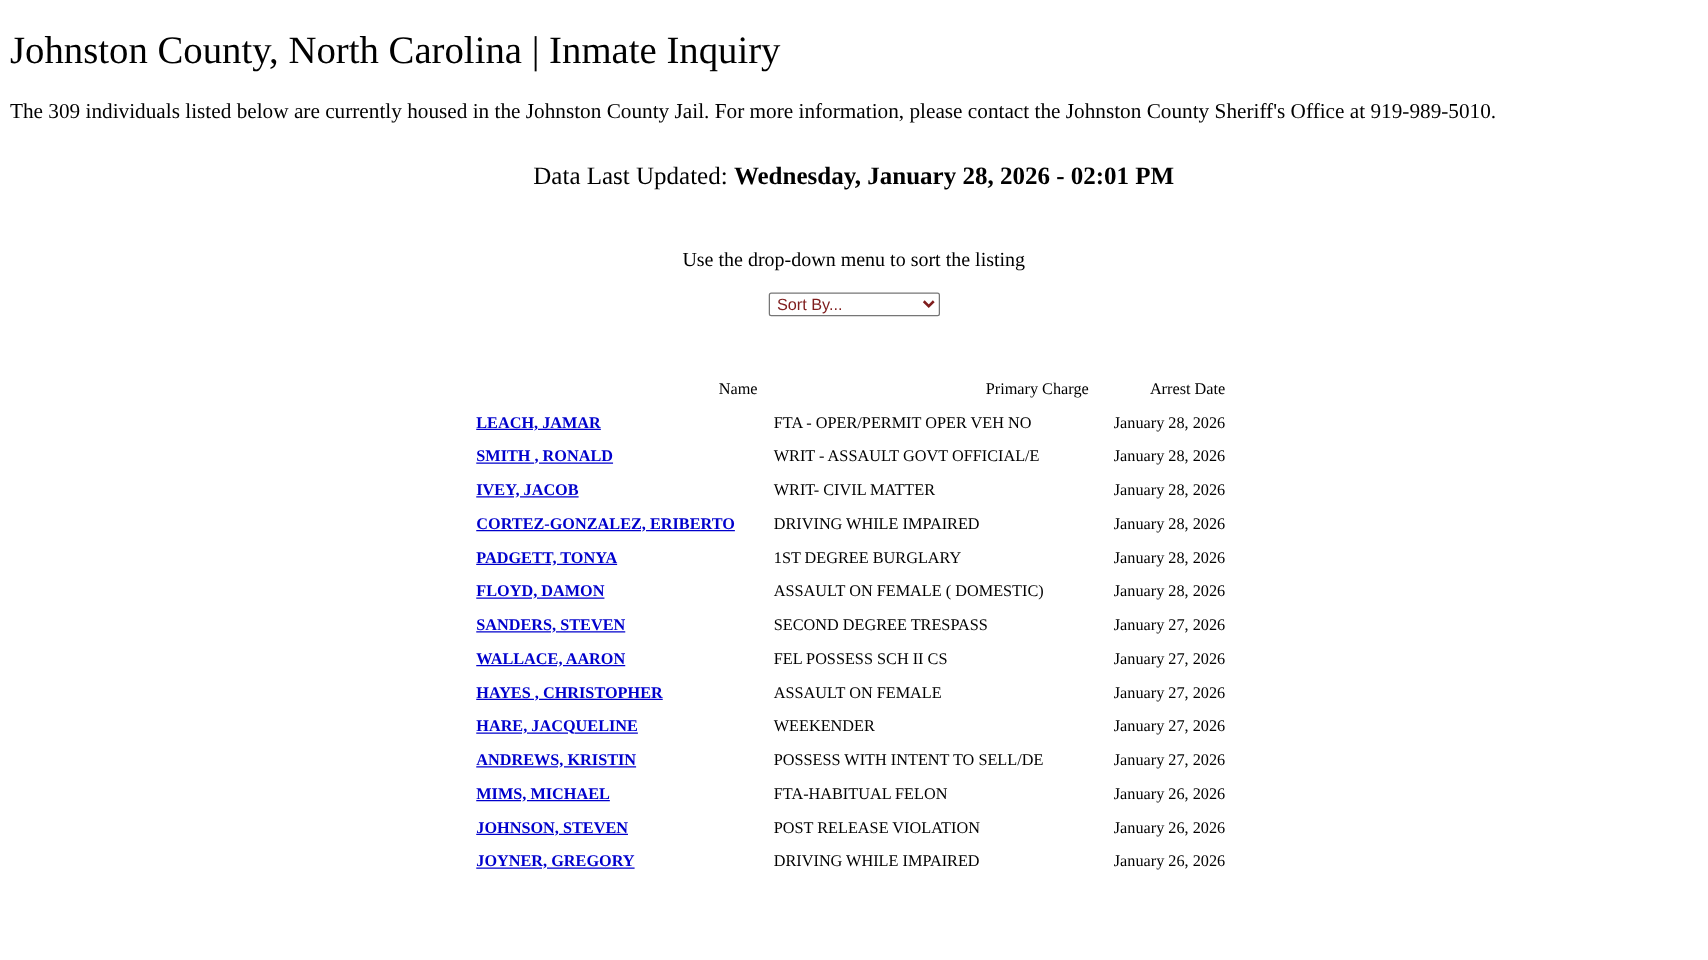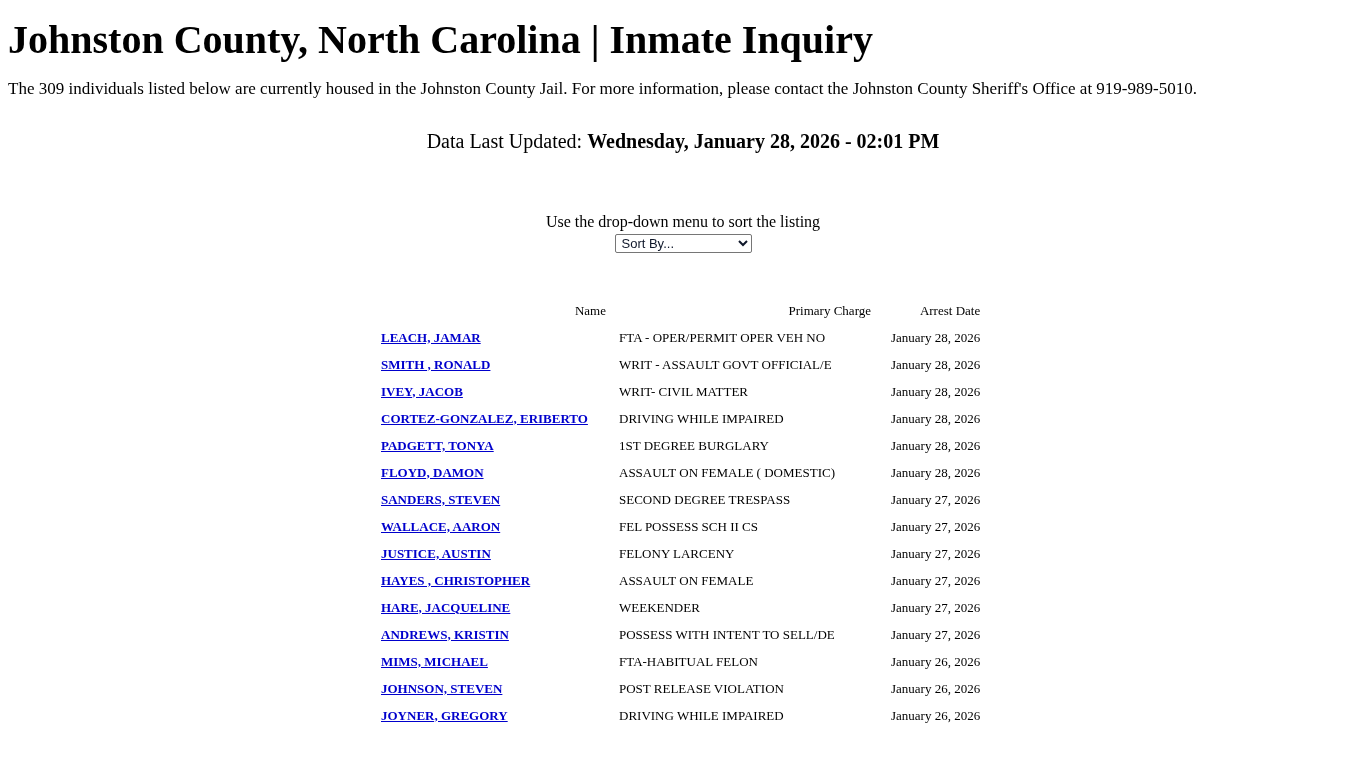--- a/index.html
+++ b/index.html
@@ -9,22 +9,22 @@
       width: 1366px;
       height: 768px;
       overflow: hidden;
       position: relative;
     }
     h1 {
       position: absolute;
       left: 8px;
       top: 21px;
       margin: 0;
-      font-size: 40px;
-      font-weight: bold;
+      font-size: 31px;
+      font-weight: normal;
       line-height: 38px;
       white-space: nowrap;
     }
     .intro {
       position: absolute;
       left: 8px;
       top: 79px;
       margin: 0;
       font-size: 17px;
       line-height: 20px;
@@ -36,41 +36,41 @@
       width: 1366px;
       top: 131px;
       text-align: center;
       font-size: 20px;
       line-height: 20px;
     }
     .sort-hint {
       position: absolute;
       left: 0;
       width: 1366px;
-      top: 212px;
+      top: 199px;
       text-align: center;
       font-size: 16px;
       line-height: 20px;
     }
     .sort-wrap {
       position: absolute;
       left: 0;
       width: 1366px;
       top: 234px;
       text-align: center;
     }
     select {
       width: 137px;
       height: 19px;
       font-family: "Liberation Sans", "DejaVu Sans", sans-serif;
       font-size: 13px;
       border: 1px solid #767676;
       border-radius: 2px;
       background: #fff;
-      color: #0f172a;
+      color: #7f1d1d;
       padding: 0 2px;
     }
     table {
       position: absolute;
       left: 377px;
       top: 297px;
       border-collapse: collapse;
       font-size: 13px;
     }
     th {
@@ -159,25 +159,20 @@
         <td class="c-name"><a class="inmate" href="#">SANDERS, STEVEN</a></td>
         <td class="c-charge">SECOND DEGREE TRESPASS</td>
         <td class="c-date">January 27, 2026</td>
       </tr>
       <tr>
         <td class="c-name"><a class="inmate" href="#">WALLACE, AARON</a></td>
         <td class="c-charge">FEL POSSESS SCH II CS</td>
         <td class="c-date">January 27, 2026</td>
       </tr>
       <tr>
-        <td class="c-name"><a class="inmate" href="#">JUSTICE, AUSTIN</a></td>
-        <td class="c-charge">FELONY LARCENY</td>
-        <td class="c-date">January 27, 2026</td>
-      </tr>
-      <tr>
         <td class="c-name"><a class="inmate" href="#">HAYES , CHRISTOPHER</a></td>
         <td class="c-charge">ASSAULT ON FEMALE</td>
         <td class="c-date">January 27, 2026</td>
       </tr>
       <tr>
         <td class="c-name"><a class="inmate" href="#">HARE, JACQUELINE</a></td>
         <td class="c-charge">WEEKENDER</td>
         <td class="c-date">January 27, 2026</td>
       </tr>
       <tr>

